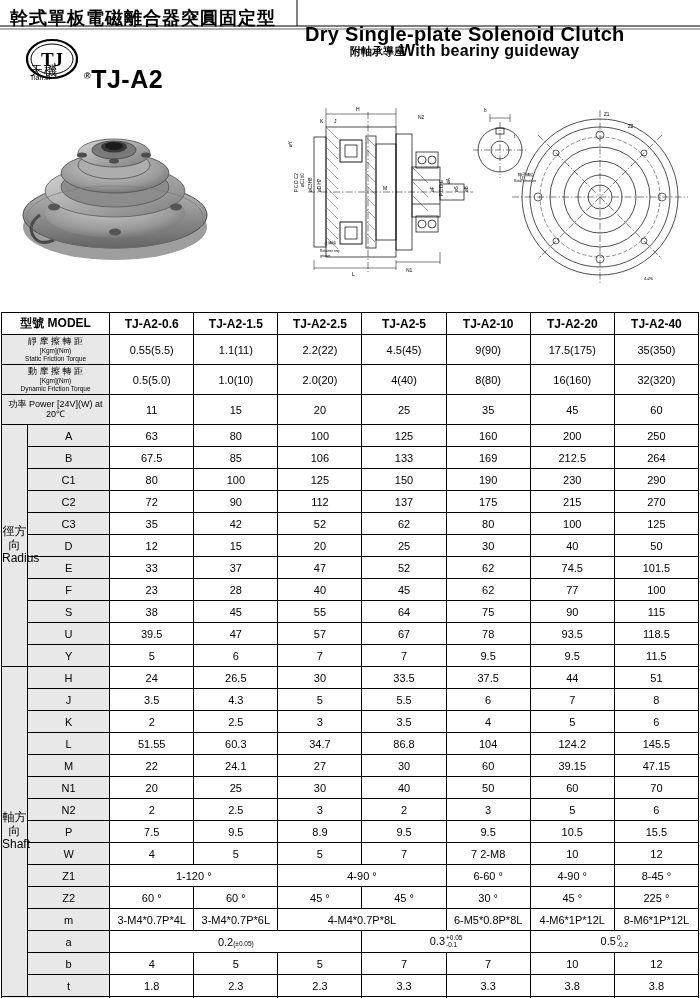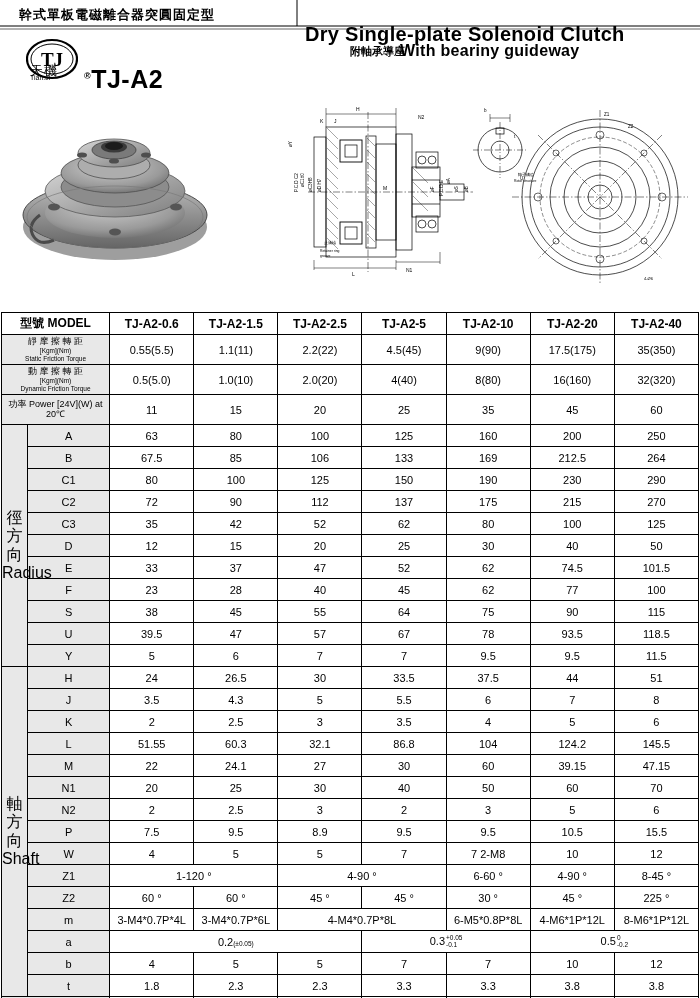--- a/index.html
+++ b/index.html
@@ -2,21 +2,21 @@
 <html><head>
 <meta charset="utf-8">
 <style>
   html,body{margin:0;padding:0;background:#ffffff;}
   body{width:700px;height:998px;font-family:"Liberation Sans",sans-serif;color:#000;overflow:hidden;}
   .page{position:relative;width:700px;height:998px;}
 
   
   .header{position:relative;height:88px;}
   .hdr-line{position:absolute;left:0;top:0;width:700px;height:44px;}
-  .hdr-cn{position:absolute;left:19px;top:6px;font-size:13px;font-weight:bold;letter-spacing:1px;}
+  .hdr-cn{position:absolute;left:10px;top:6px;font-size:18px;font-weight:bold;letter-spacing:1px;}
   .hdr-en{position:absolute;left:305px;top:23px;font-size:20px;font-weight:bold;letter-spacing:0.3px;}
   .hdr-cn2{position:absolute;left:350px;top:44px;font-size:11px;font-weight:bold;}
   .hdr-en2{position:absolute;left:400px;top:42px;font-size:16px;font-weight:bold;letter-spacing:0.3px;text-align:center;}
 
   .logo{position:absolute;left:26px;top:38px;width:52px;height:52px;}
   .logo svg{display:block;}
   .logo-cn{position:absolute;left:30px;top:62px;font-size:13px;letter-spacing:1px;font-family:Liberation Mono, monospace;}
   .logo-py{position:absolute;left:30px;top:74px;font-size:7px;}
   .model-title{position:absolute;left:84px;top:36px;font-size:25px;font-weight:bold;letter-spacing:0.5px;margin-top:29px;}
   .reg{font-size:9px;vertical-align:super;}
@@ -29,21 +29,21 @@
 
   
   table.spec{position:absolute;left:1px;top:312px;border-collapse:collapse;width:698px;
       font-size:11px;table-layout:fixed;}
   table.spec td,table.spec th{border:1px solid #000;text-align:center;vertical-align:middle;
       padding:0;height:21px;background:#fff;}
   .hdrrow td{background:#d4d4d4;font-weight:bold;font-size:12px;height:27px;}
   .lbl{background:#e8e8e8 !important;font-size:9px;text-align:center;line-height:1.05;}
   .lbl-b{background:#e8e8e8 !important;font-size:11px;font-weight:normal;}
   .sub{font-size:6.5px;}
-  .vert{background:#e8e8e8 !important;font-size:16px;line-height:1.15;}
+  .vert{background:#e8e8e8 !important;font-size:12px;line-height:1.15;}
   .two{height:30px;}
   .sml{font-size:11px;}
   .frac{display:inline-block;font-size:6.5px;line-height:1.02;vertical-align:middle;text-align:left;margin-left:1px;}
   col.c0{width:26px;} col.c1{width:82px;} col.cd{width:84px;}
 </style>
 </head>
 <body>
 
 <div class="page">
 
@@ -472,21 +472,21 @@
         <td>3</td>
         <td>3.5</td>
         <td>4</td>
         <td>5</td>
         <td>6</td>
       </tr>
       <tr>
         <td class="lbl-b">L</td>
         <td>51.55</td>
         <td>60.3</td>
-        <td>32.1</td>
+        <td>34.7</td>
         <td>86.8</td>
         <td>104</td>
         <td>124.2</td>
         <td>145.5</td>
       </tr>
       <tr>
         <td class="lbl-b">M</td>
         <td>22</td>
         <td>24.1</td>
         <td>27</td>

